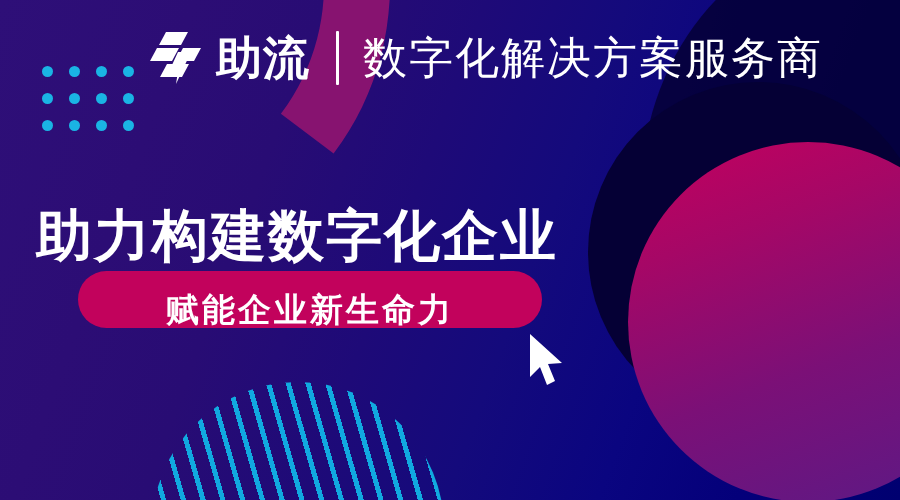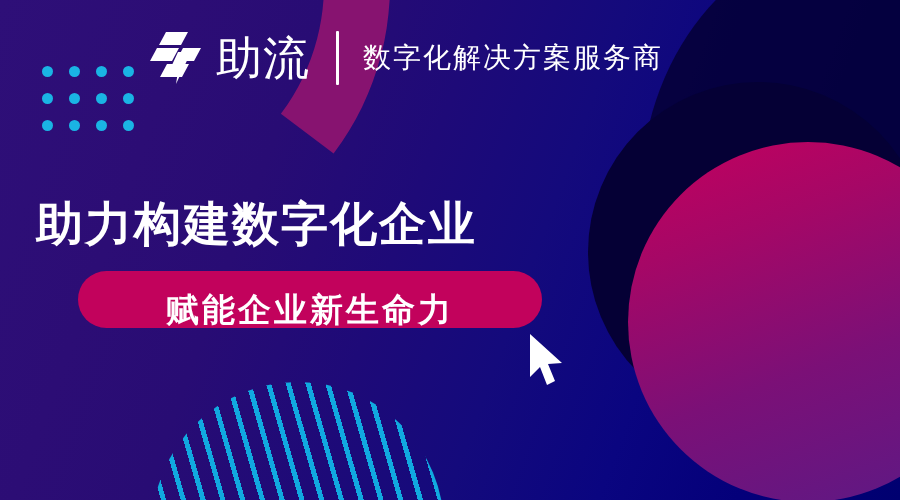--- a/index.html
+++ b/index.html
@@ -126,50 +126,50 @@
   }
   .logo-mark {
     width: 58px;
     height: 56px;
     flex: 0 0 auto;
     margin-right: 10px;
   }
   .logo-word {
     color: #ffffff;
     font-size: 46px;
-    font-weight: 400;
+    font-weight: 700;
     letter-spacing: 1px;
     line-height: 1;
     white-space: nowrap;
   }
   .divider {
     width: 3px;
     height: 54px;
     background: #ffffff;
     margin: 0 24px 0 26px;
     flex: 0 0 auto;
     border-radius: 1px;
   }
   .tagline {
     color: #ffffff;
-    font-size: 28px;
+    font-size: 44px;
     font-weight: 400;
     letter-spacing: 2px;
     line-height: 1;
     white-space: nowrap;
     text-align: center;
   }
 
   
   .headline {
     position: absolute;
     left: 36px;
     top: 168px;
     color: #ffffff;
-    font-size: 47px;
+    font-size: 56px;
     font-weight: 700;
     letter-spacing: 2px;
     line-height: 1.08;
     white-space: nowrap;
   }
 
   
   .pill {
     position: absolute;
     left: 78px;

